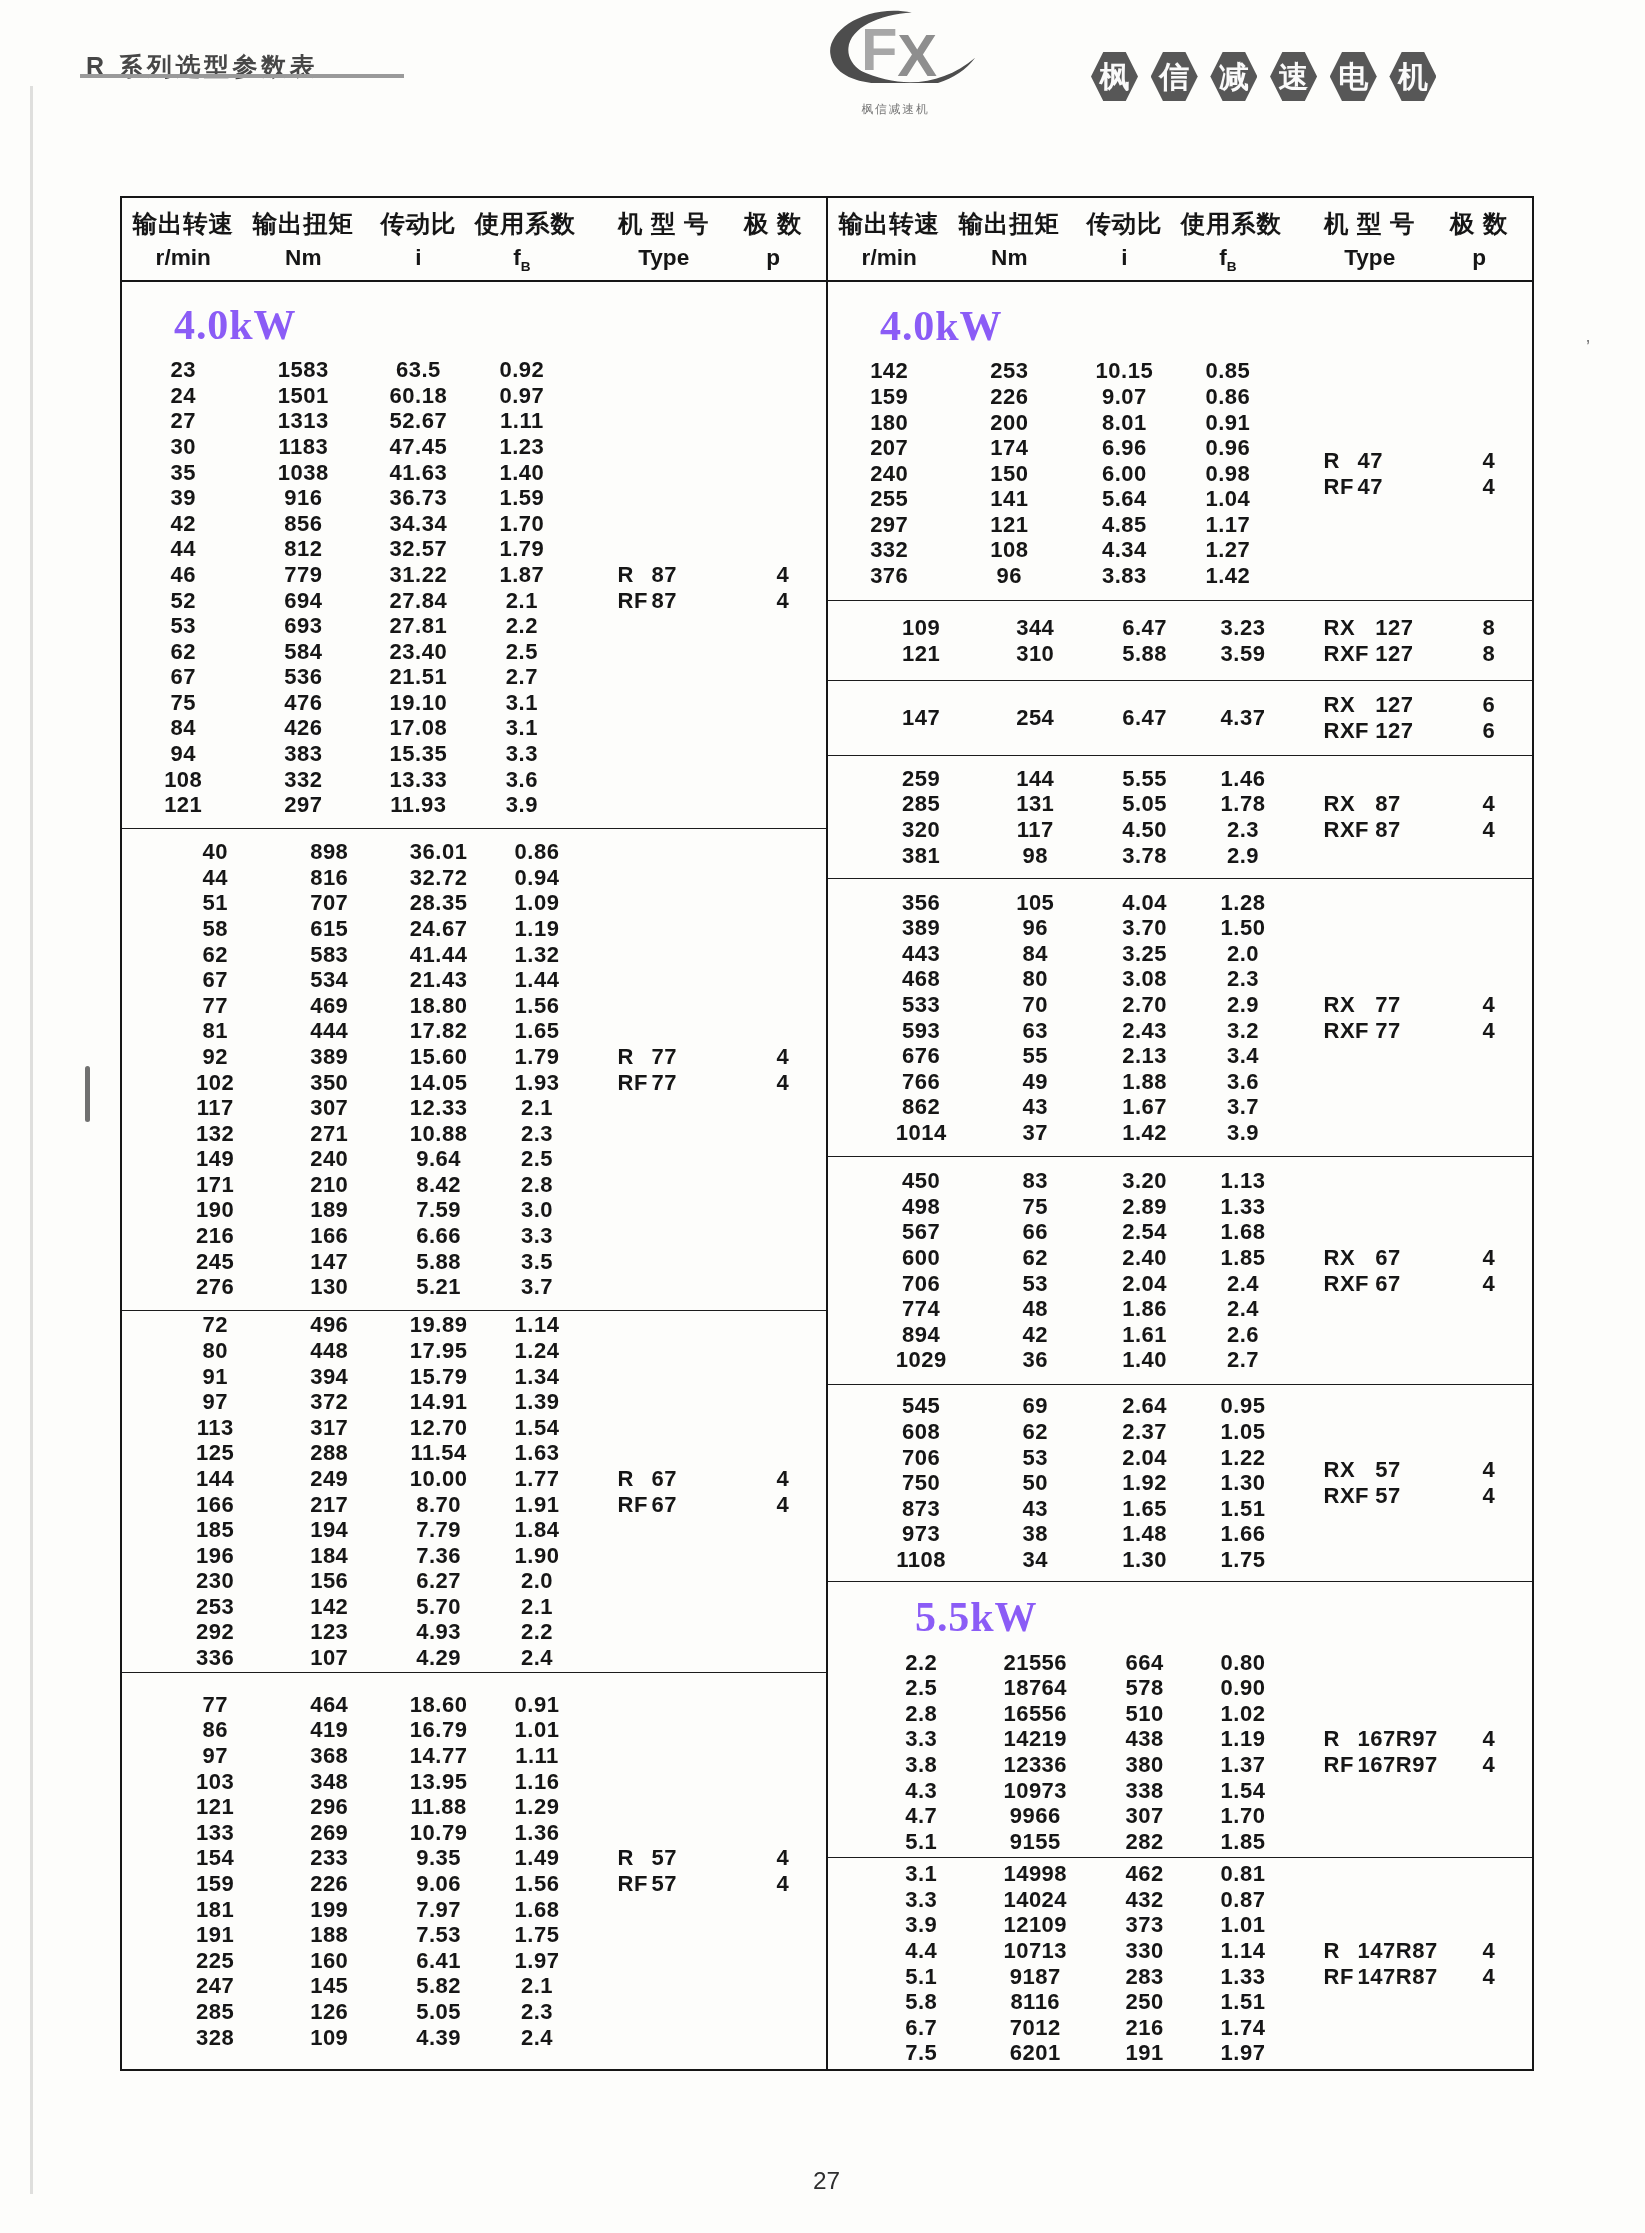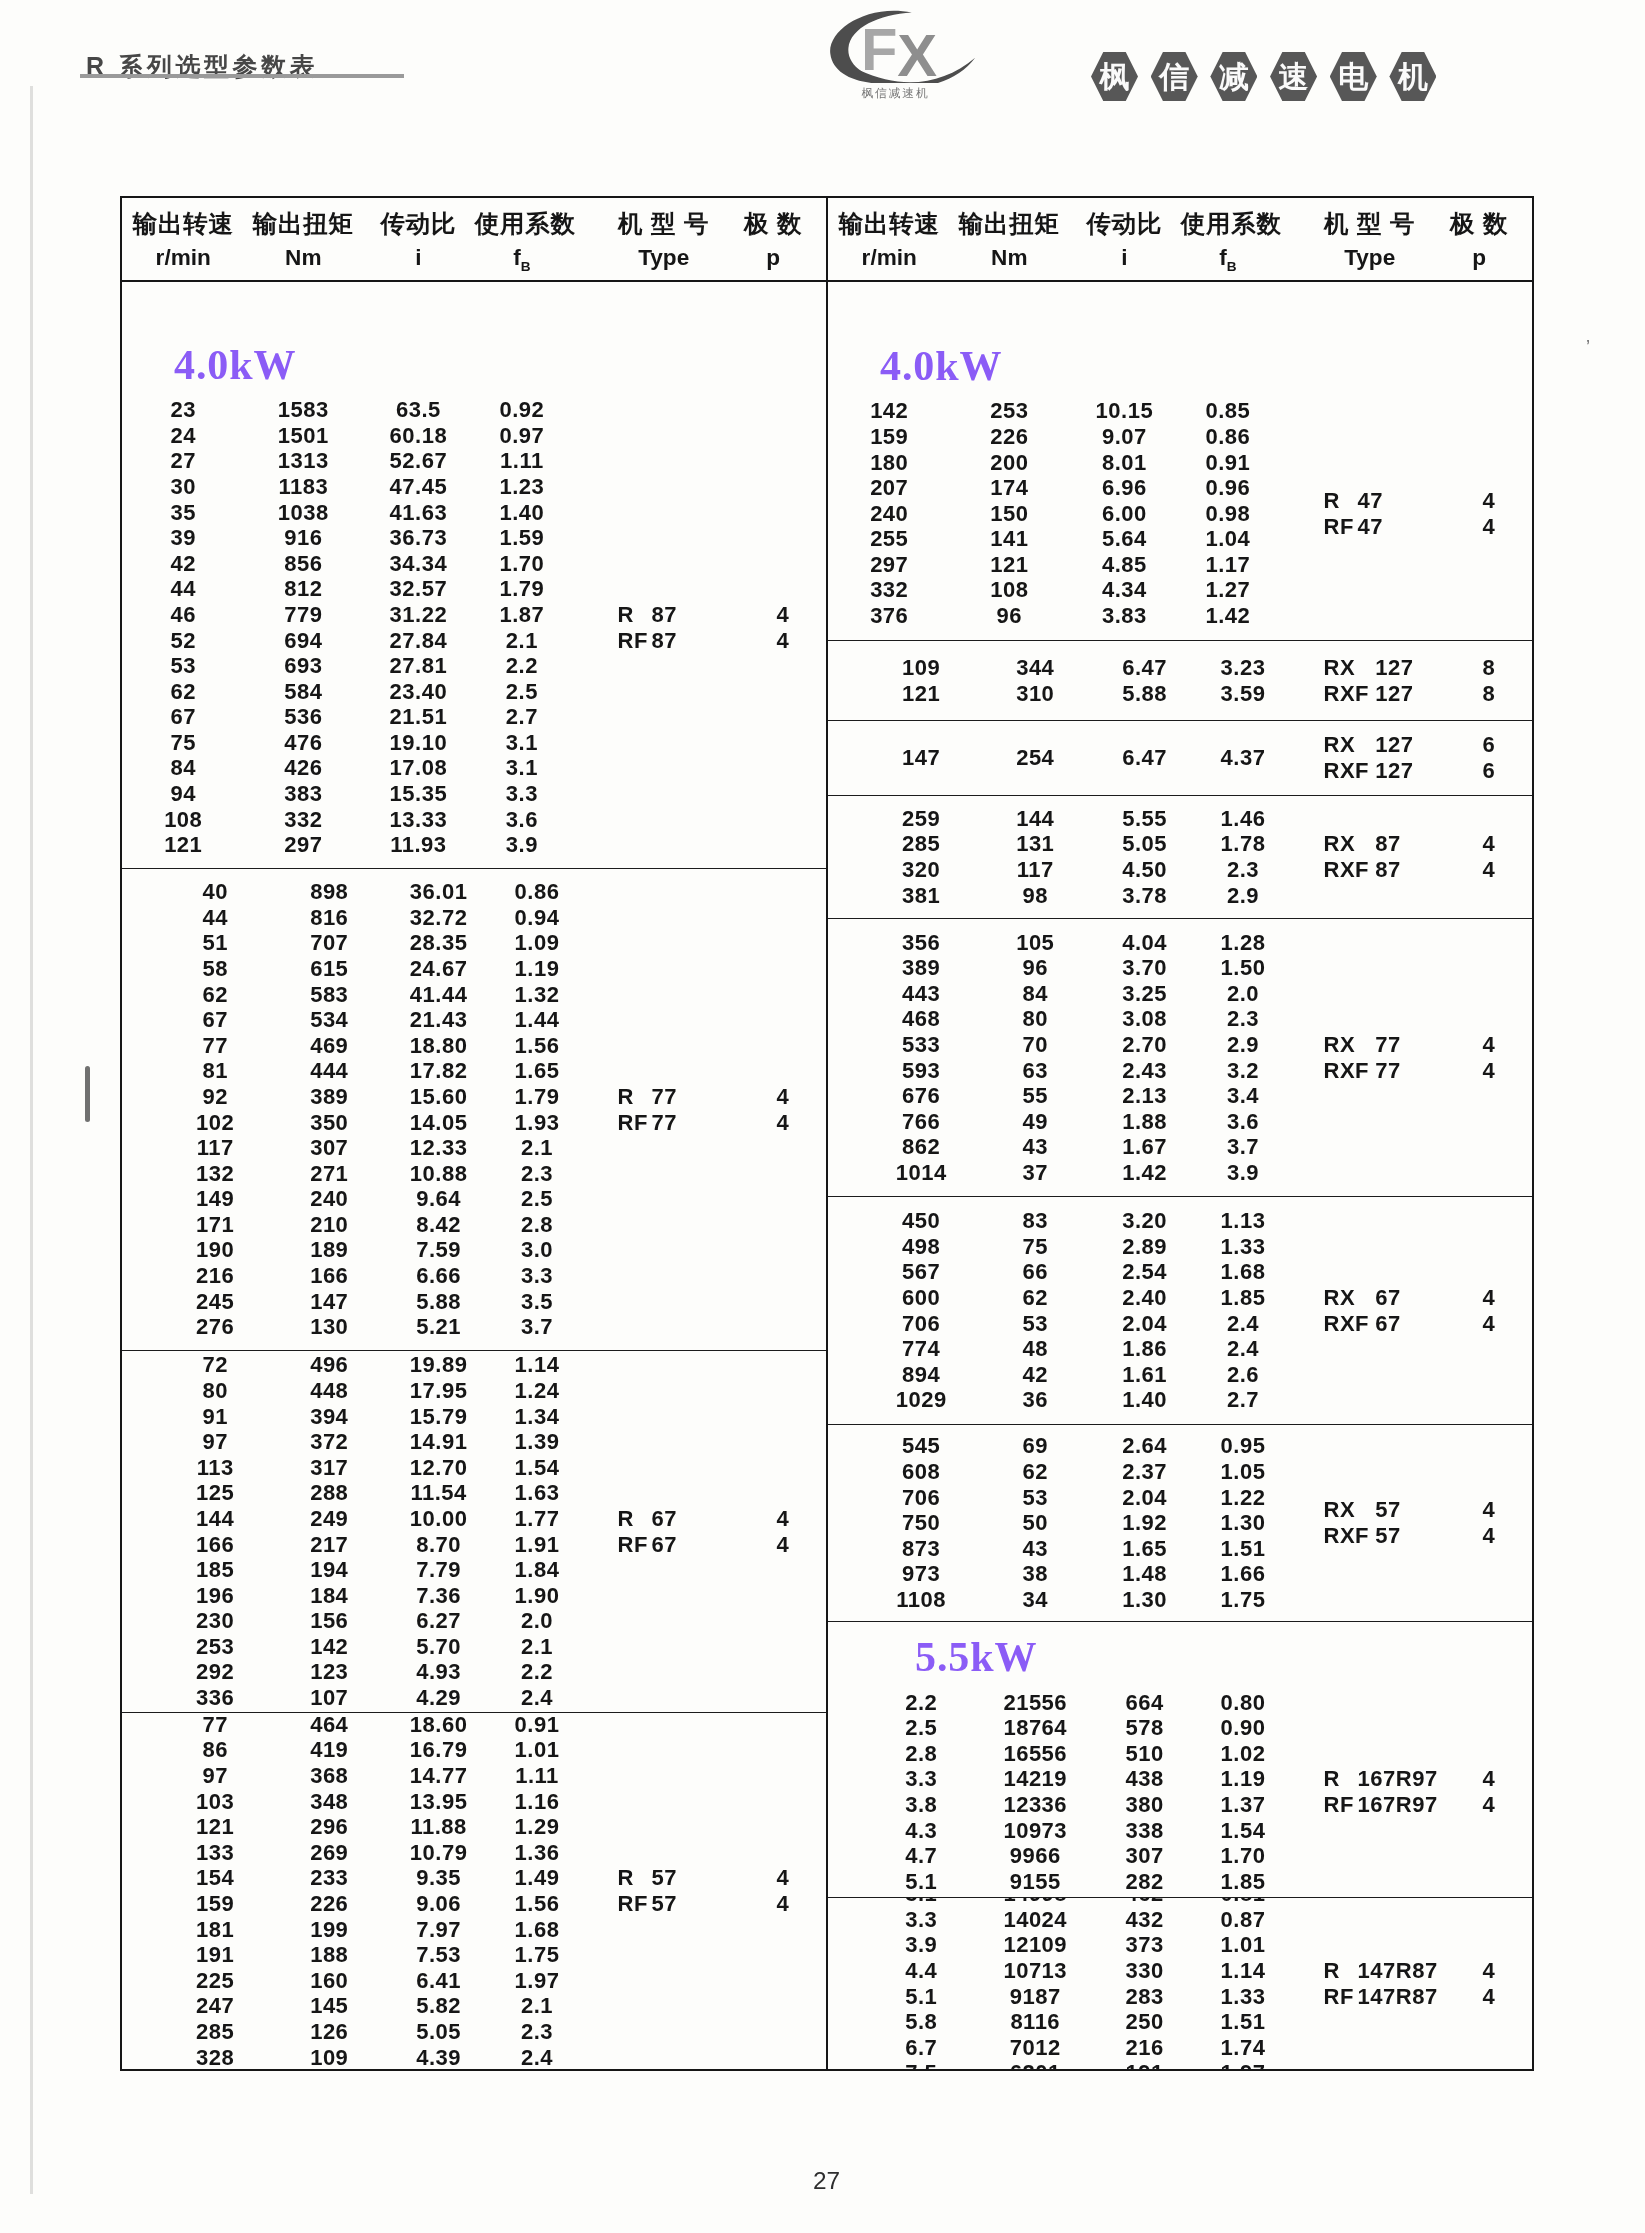--- a/index.html
+++ b/index.html
@@ -14,41 +14,41 @@
   
   .doc-title {
     position:absolute; left:86px; top:50px;
     font-size:25px; font-weight:700; letter-spacing:3.6px; color:#474747;
   }
   .title-underline {
     position:absolute; left:80px; top:74px; width:324px; height:3.6px;
     background:#9a9a9a;
   }
   .logo { position:absolute; left:814px; top:7.2px; width:163px; text-align:center; }
-  .logo-caption { margin-top:0; font-size:11.8px; letter-spacing:1.8px; color:#787878; }
+  .logo-caption { margin-top:16px; font-size:11.8px; letter-spacing:1.8px; color:#787878; }
   .badges {
     position:absolute; left:1091px; top:52px;
     display:flex; gap:12.7px;
   }
   .badge {
     width:47px; height:49px; background:#575757;
     clip-path:polygon(26% 0,74% 0,100% 50%,74% 100%,26% 100%,0 50%);
     display:flex; align-items:center; justify-content:center;
   }
   .badge span { color:#fafafa; font-size:30px; font-weight:700; line-height:1; }
   
   .scan-strip { position:absolute; left:30px; top:86px; width:2.7px; height:2108px; background:#c6c6c4; opacity:.55; }
   .scan-smudge { position:absolute; left:85px; top:1066px; width:4.5px; height:56px; background:#4e4e4e; border-radius:2.7px; opacity:.8; }
   .scan-speck { position:absolute; left:1586px; top:337px; font-size:18px; color:#6e6e6e; }
   
   .sheet {
     position:absolute; left:120px; top:196px; width:1414px; height:1875px;
     border:2.7px solid #161616; display:flex; background:transparent;
   }
-  .half { flex:1 1 0; display:flex; flex-direction:column; min-width:0;gap:40px; }
+  .half { flex:1 1 0; display:flex; flex-direction:column; min-width:0; }
   .half.right { border-left:2.7px solid #161616; }
   .half-header { height:84px; border-bottom:2.7px solid #161616; padding-top:9px; }
   .hrow { display:grid; grid-template-columns:17.4% 16.7% 16% 13.4% 21.5% 1fr; }
   .hrow.zh { height:33px; line-height:33px; font-size:24.4px; font-weight:700; letter-spacing:0.9px; }
   .hrow.en { height:36px; line-height:36px; font-size:22.6px; font-weight:700; }
   .hc { text-align:center; white-space:nowrap; }
   .hc.c5 { padding-left:38px; }
   .hc sub { font-size:13.6px; font-weight:700; }
   .blocks { flex:1; display:flex; flex-direction:column; min-height:0; }
   .block { position:relative; display:flex; flex-direction:column; justify-content:center; flex-shrink:0; overflow:hidden; }

